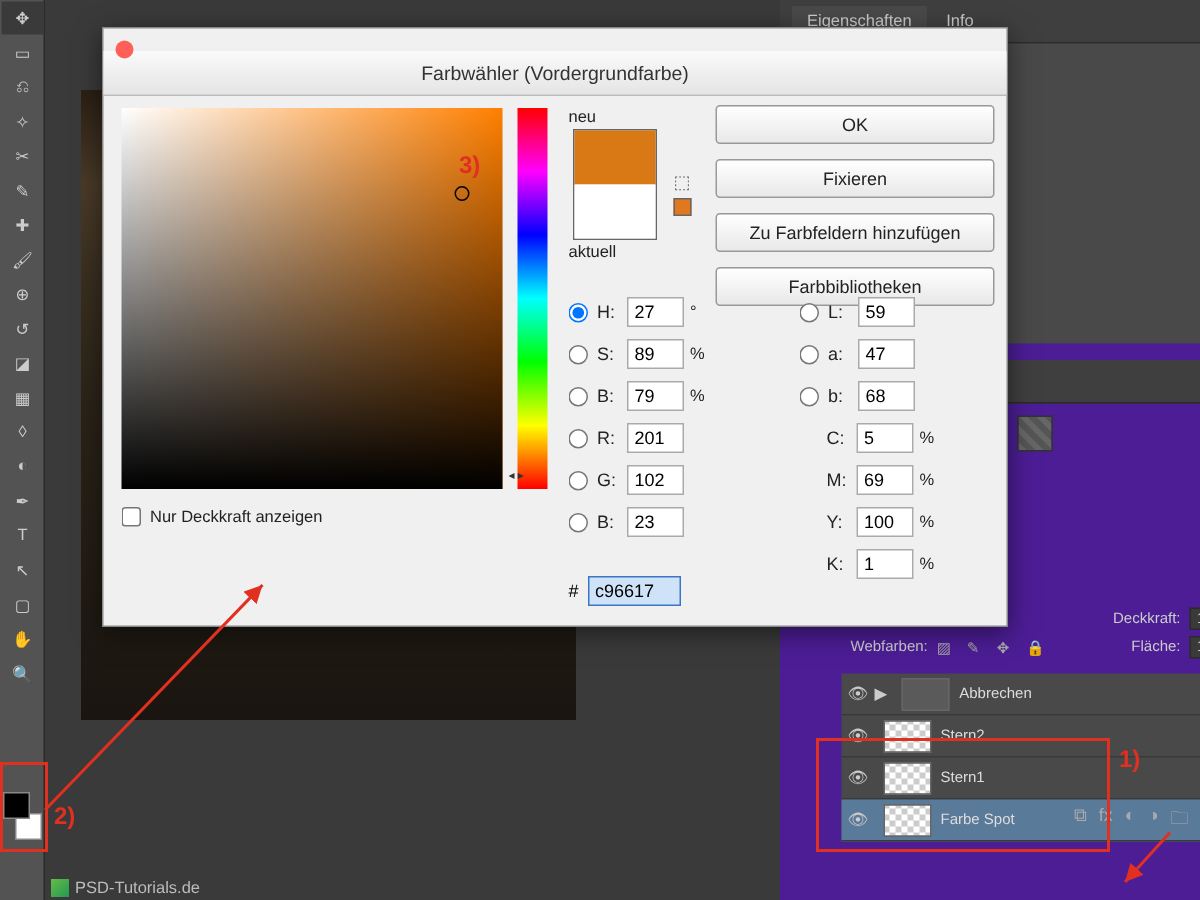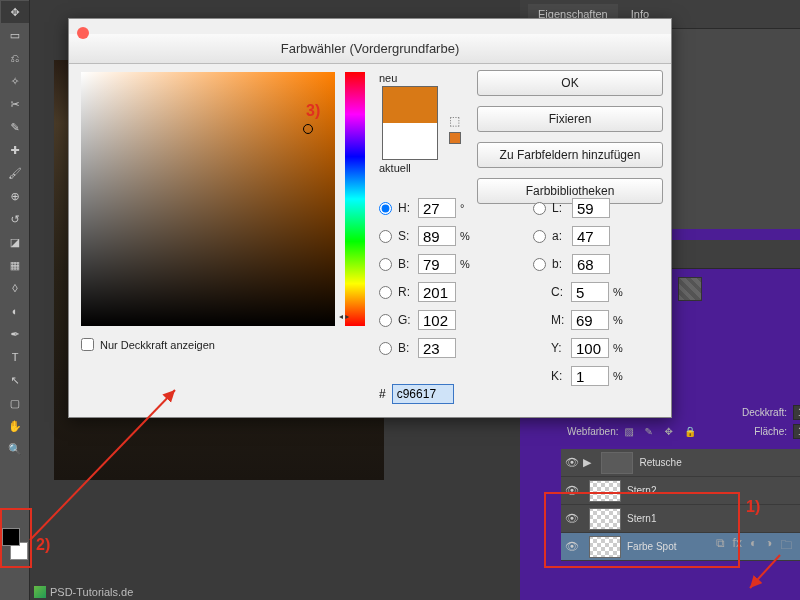--- a/index.html
+++ b/index.html
@@ -70,21 +70,21 @@
 .cube-icon { position: absolute; left: 380px; top: 50px; color: #666; font-size: 12px; }
 .oob-swatch { position: absolute; left: 380px; top: 68px; width: 12px; height: 12px; background: #e07820; border: 1px solid #666; }
 
 .btn-stack { position: absolute; left: 408px; top: 6px; width: 186px; }
 .dlg-btn { width: 186px; height: 26px; margin-bottom: 10px; border: 1px solid #999; border-radius: 3px; background: linear-gradient(#fff, #e8e8e8); font-size: 12px; color: #222; cursor: pointer; }
 
 .val-grid { position: absolute; left: 310px; top: 130px; font-size: 12px; color: #222; }
 .val-row { display: flex; align-items: center; height: 28px; gap: 4px; }
 .val-row input[type=radio] { margin-right: 2px; }
 .val-label { width: 16px; }
-.val-input { width: 38px; height: 20px; border: 1px solid #aaa; text-align: left; padding: 0 4px; font-size: 15px; }
+.val-input { width: 38px; height: 20px; border: 1px solid #aaa; text-align: left; padding: 0 4px; font-size: 12px; }
 .val-unit { width: 14px; font-size: 11px; }
 .val-col2 { position: absolute; left: 464px; top: 130px; font-size: 12px; color: #222; }
 
 .hex-row { position: absolute; left: 310px; top: 320px; display: flex; align-items: center; gap: 6px; font-size: 12px; }
 .hex-input { width: 62px; height: 20px; border: 1px solid #3a76c5; background: #cfe3f8; padding: 0 4px; font-size: 12px; }
 
 .webonly { position: absolute; left: 12px; top: 274px; font-size: 11px; color: #222; display: flex; align-items: center; gap: 6px; }
 
 
 .anno-box1 { position: absolute; left: 544px; top: 492px; width: 196px; height: 76px; border: 2px solid #e03020; pointer-events: none; }
@@ -163,21 +163,21 @@
         <span style="flex:1"></span>
         <span class="lbl">Fläche:</span>
         <span class="opacity-field">100%</span>
       </div>
     </div>
     <div class="layer-list">
       <div class="layer-row">
         <span class="layer-vis">👁</span>
         <span class="layer-arrow">▶</span>
         <div class="layer-thumb folder"></div>
-        <span class="layer-name">Retusche</span>
+        <span class="layer-name">Abbrechen</span>
       </div>
       <div class="layer-row">
         <span class="layer-vis">👁</span>
         <div class="layer-thumb"></div>
         <span class="layer-name">Stern2</span>
       </div>
       <div class="layer-row">
         <span class="layer-vis">👁</span>
         <div class="layer-thumb"></div>
         <span class="layer-name">Stern1</span>

